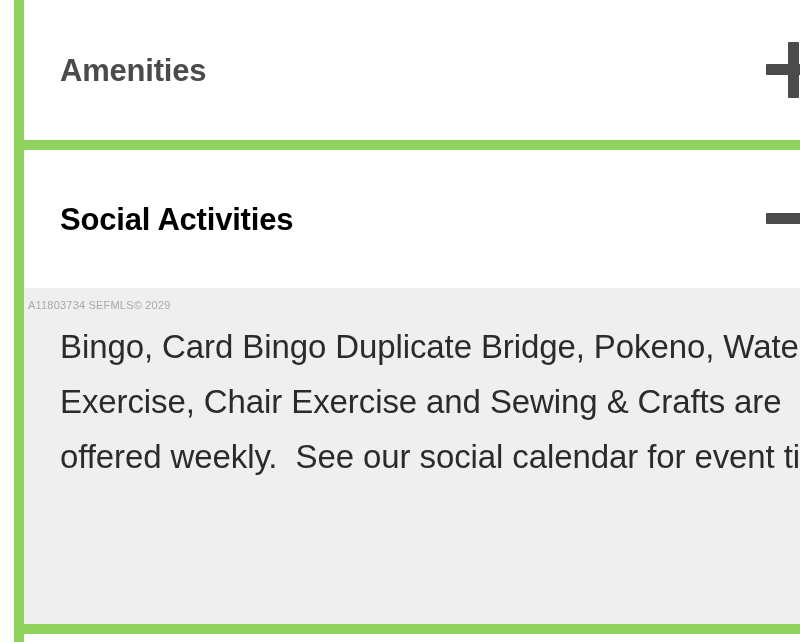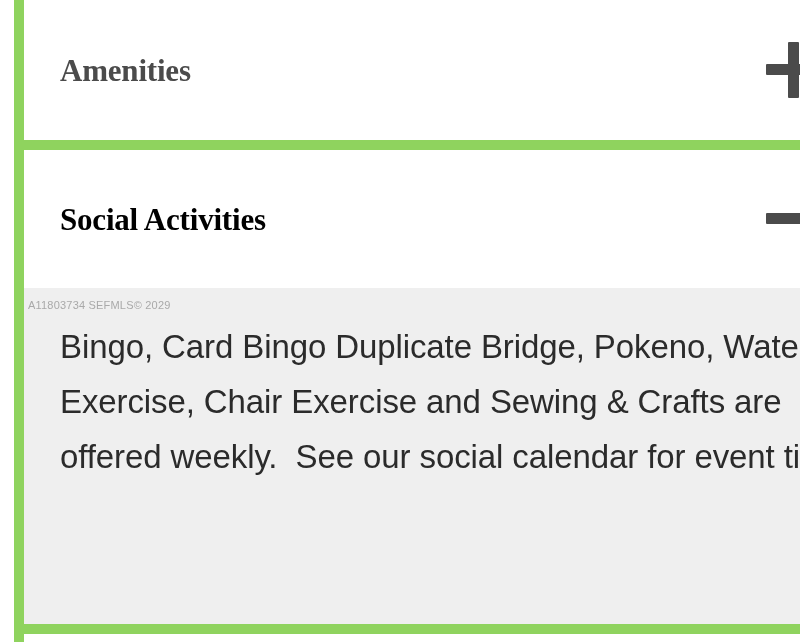--- a/index.html
+++ b/index.html
@@ -48,21 +48,20 @@
   .accordion-header {
     position: absolute;
     left: 24px;
     width: 776px;
     background: #ffffff;
     display: flex;
     align-items: center;
     justify-content: space-between;
     box-sizing: border-box;
     padding: 0 0 0 36px;
-    font-family: Liberation Serif, serif;
   }
   .accordion-header.amenities {
     top: 0;
     height: 140px;
   }
   .accordion-header.social {
     top: 150px;
     height: 138px;
   }
 

